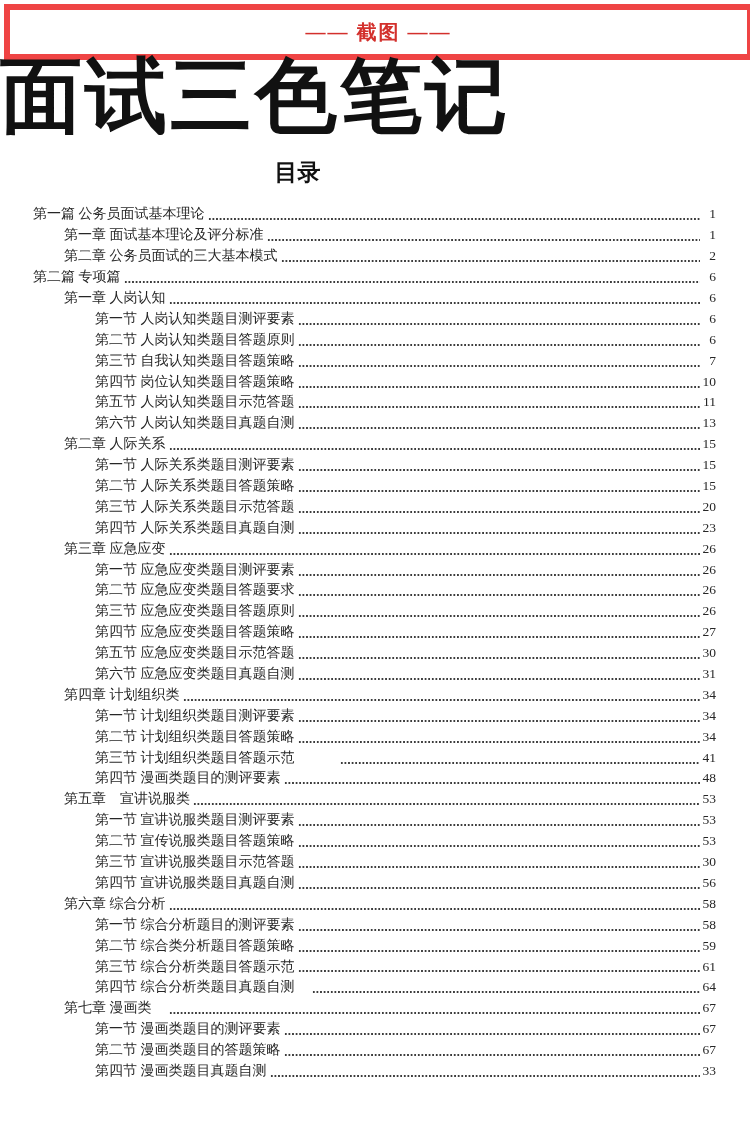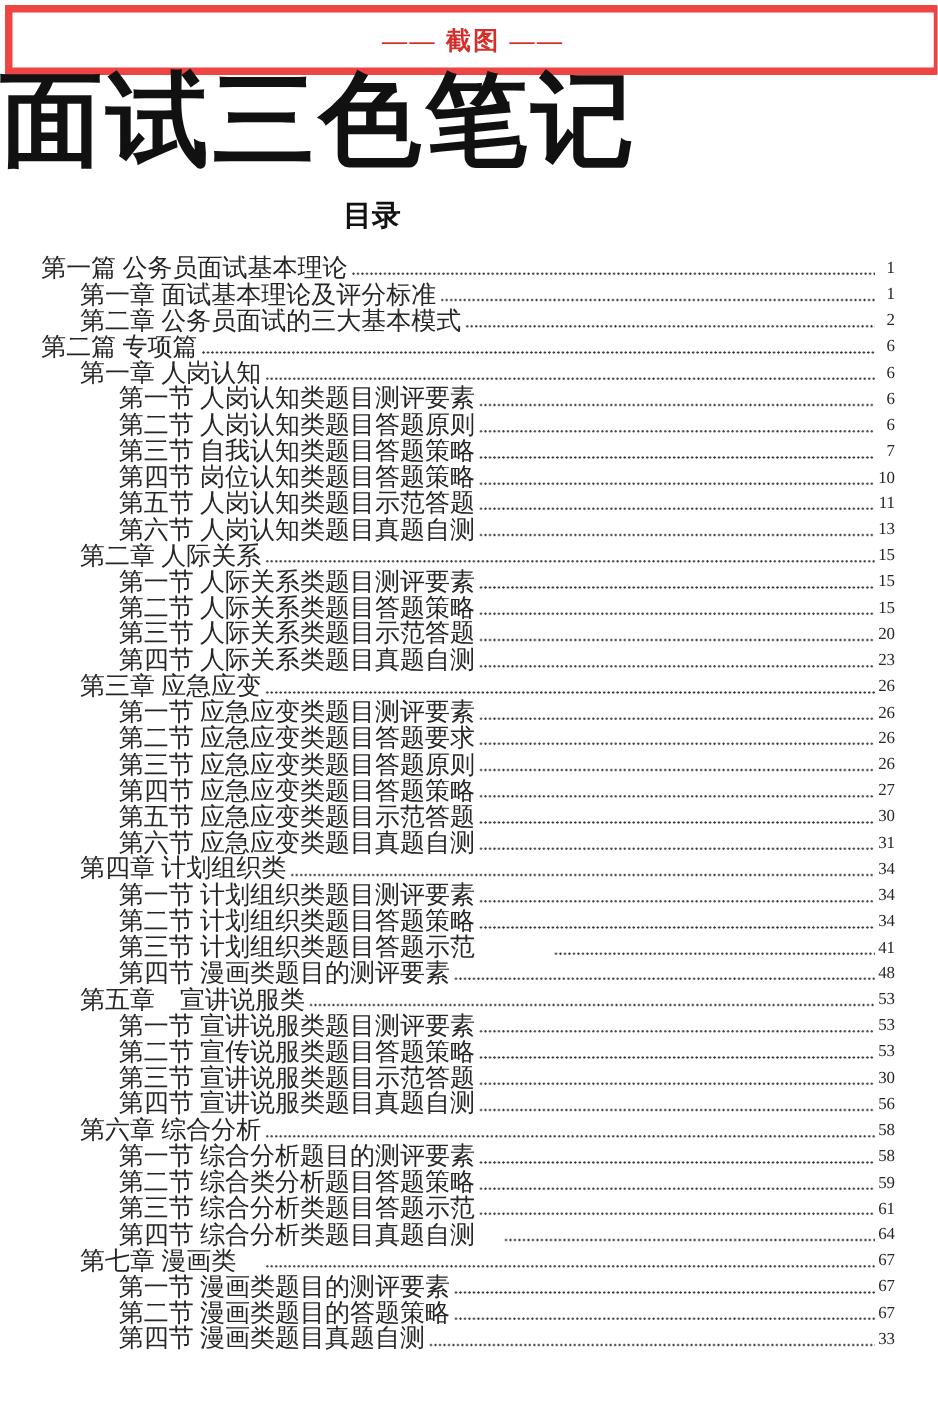--- a/index.html
+++ b/index.html
@@ -44,21 +44,21 @@
   .toc {
     position:absolute; top:204px; left:33px; right:34px;
   }
   .toc-row {
     display:flex; align-items:center;
     height:20.9px;
   }
   .toc-row.level-1 { padding-left:31px; }
   .toc-row.level-2 { padding-left:62px; }
   .toc-label {
-    font-size:20px;
+    font-size:14px;
     color:#262626;
     white-space:pre;
     flex:0 0 auto;
   }
   .toc-leader {
     flex:1 1 auto;
     align-self:flex-end;
     height:2px;
     margin:0 2px 4.5px 3px;
     background-image:radial-gradient(circle, #3c3c3c 0.75px, transparent 1.05px);

